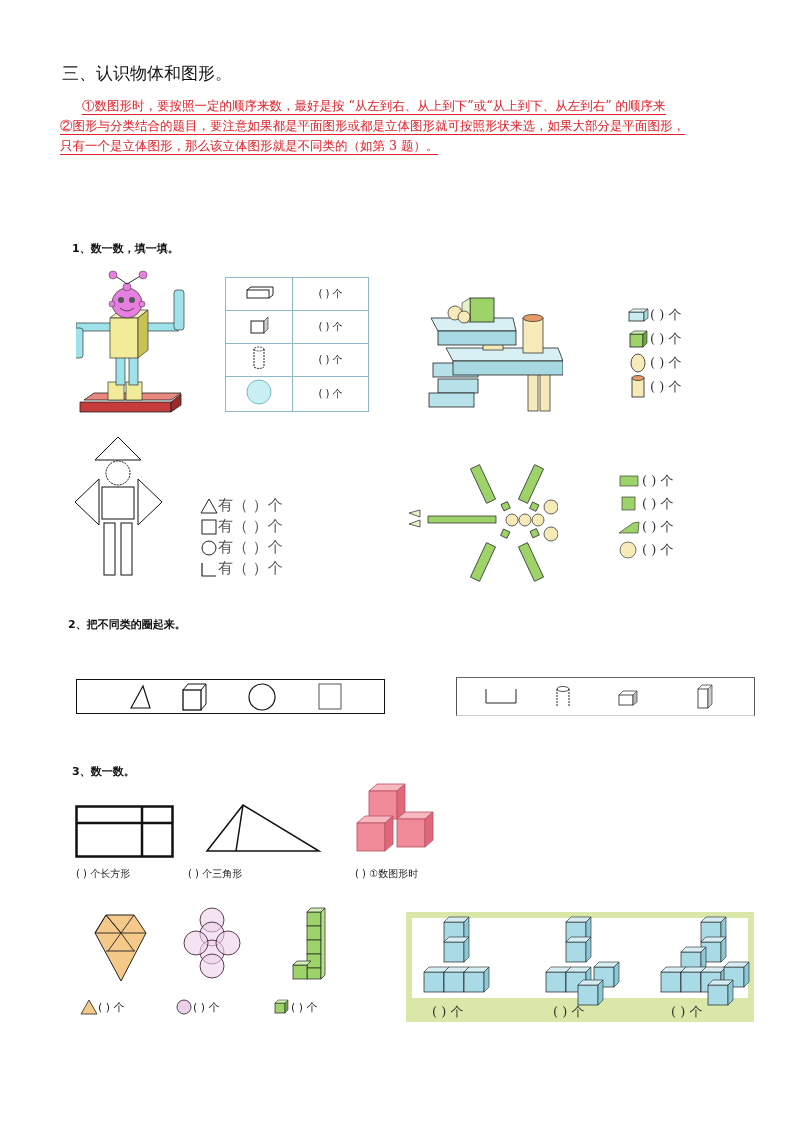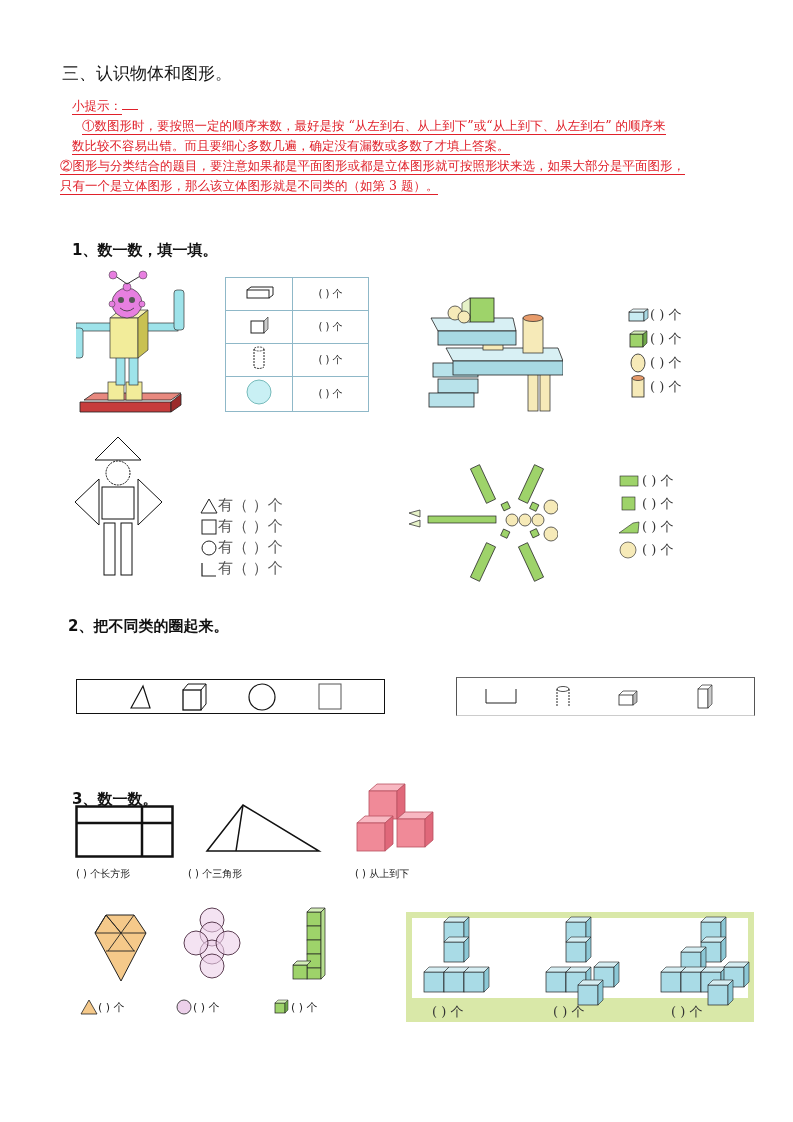--- a/index.html
+++ b/index.html
@@ -2,35 +2,33 @@
 <html><head>
 <meta charset="utf-8">
 <style>
   html,body{margin:0;padding:0;background:#fff;}
   body{width:793px;height:1122px;position:relative;font-family:"DejaVu Sans",sans-serif;color:#111;overflow:hidden;}
   .abs{position:absolute;}
   .title{left:62px;top:62px;font-size:17px;font-family:"DejaVu Serif",serif;}
   .tips{left:60px;top:96px;width:700px;color:#e0202a;font-family:"DejaVu Serif",serif;font-size:12.5px;line-height:20px;}
   .tips .u{border-bottom:1.5px solid #e0202a;display:inline;padding-bottom:1px;}
   .tips .line{white-space:nowrap;}
-  .qh{font-weight:bold;font-size:15px;}
+  .qh{font-weight:bold;font-size:11px;}
   .paren{font-size:13px;font-family:"DejaVu Serif",serif;color:#333;white-space:nowrap;}
   .lbl-sm{font-size:10px;color:#222;white-space:nowrap;}
   table.tbl{border-collapse:collapse;}
   table.tbl td{border:1px solid #8fb8c8;text-align:center;}
 </style>
 </head>
 <body>
 
 <div class="abs title">三、认识物体和图形。</div>
 
 <div class="abs tips">
-  <div style="margin-left:12px;"><span class="u">小提示：</span><span style="display:inline-block;width:16px;border-bottom:1.5px solid #e0202a;"></span></div>
   <div class="line" style="margin-left:22px;"><span class="u">①数图形时，要按照一定的顺序来数，最好是按 “从左到右、从上到下”或“从上到下、从左到右” 的顺序来</span></div>
-  <div class="line" style="margin-left:12px;"><span class="u">数比较不容易出错。而且要细心多数几遍，确定没有漏数或多数了才填上答案。</span></div>
   <div class="line" style="margin-left:0px;"><span class="u"> ②图形与分类结合的题目，要注意如果都是平面图形或都是立体图形就可按照形状来选，如果大部分是平面图形，</span></div>
   <div class="line"><span class="u">只有一个是立体图形，那么该立体图形就是不同类的（如第 3 题）。</span></div>
 </div>
 
 <div class="abs qh" style="left:72px;top:241px;">1、数一数，填一填。</div>
 
 <svg class="abs" style="left:76px;top:270px;" width="110" height="148">
   <polygon points="8,130 95,130 105,123 18,123" fill="#e8897f" stroke="#222" stroke-width="0.8"></polygon>
   <polygon points="4,132 95,132 95,142 4,142" fill="#c63c3c" stroke="#222" stroke-width="0.8"></polygon>
   <polygon points="95,132 105,124 105,135 95,142" fill="#9c2a2a" stroke="#222" stroke-width="0.8"></polygon>
@@ -259,21 +257,21 @@
         <polyline points="162,17 166,13 180,13" fill="none" stroke="#222" stroke-width="0.7"></polyline>
       </g>
     <g>
         <rect x="241" y="11" width="10" height="19" fill="none" stroke="#222" stroke-width="0.8"></rect>
         <polygon points="251,11 255,7 255,26 251,30" fill="#ccc" stroke="#222" stroke-width="0.6"></polygon>
         <polyline points="241,11 245,7 255,7" fill="none" stroke="#222" stroke-width="0.7"></polyline>
       </g>
   </svg>
 </div>
 
-<div class="abs qh" style="left:72px;top:790px;">3、数一数。</div>
+<div class="abs qh" style="left:72px;top:764px;">3、数一数。</div>
 
 <svg class="abs" style="left:75px;top:805px;" width="100" height="55">
   <rect x="1.5" y="1.5" width="96" height="50" fill="none" stroke="#111" stroke-width="2.5"></rect>
   <line x1="1.5" y1="18" x2="97" y2="18" stroke="#111" stroke-width="2.5"></line>
   <line x1="67" y1="1.5" x2="67" y2="51" stroke="#111" stroke-width="2.5"></line>
 </svg>
 <div class="abs lbl-sm" style="left:76px;top:867px;">(     ) 个长方形</div>
 
 <svg class="abs" style="left:205px;top:803px;" width="118" height="52">
   <polygon points="2,48 38,2 114,48" fill="none" stroke="#111" stroke-width="1.5"></polygon>
@@ -287,21 +285,21 @@
     <rect x="14" y="8" width="28" height="28" fill="#f08a98"></rect>
     <polygon points="42,8 50,1 50,29 42,36" fill="#e0687a"></polygon>
     <polygon points="42,36 50,29 78,29 70,36" fill="#f8b8c2"></polygon>
     <rect x="42" y="36" width="28" height="28" fill="#f08a98"></rect>
     <polygon points="70,36 78,29 78,57 70,64" fill="#e0687a"></polygon>
     <polygon points="2,40 10,33 38,33 30,40" fill="#f8b8c2"></polygon>
     <rect x="2" y="40" width="28" height="28" fill="#f08a98"></rect>
     <polygon points="30,40 38,33 38,61 30,68" fill="#e0687a"></polygon>
   </g>
 </svg>
-<div class="abs lbl-sm" style="left:355px;top:867px;">(     ) 从上到下</div>
+<div class="abs lbl-sm" style="left:355px;top:867px;">(     ) ①数图形时</div>
 
 <svg class="abs" style="left:93px;top:913px;" width="56" height="70">
   <polygon points="13,2 41,2 53,20 28,68 2,20" fill="#f5c98a" stroke="#222" stroke-width="1"></polygon>
   <g stroke="#222" stroke-width="0.9" fill="none">
     <line x1="2" y1="20" x2="53" y2="20"></line>
       <line x1="13" y1="2" x2="28" y2="20"></line>
       <line x1="41" y1="2" x2="28" y2="20"></line>
     <line x1="13" y1="2" x2="2" y2="20"></line>
       <line x1="13" y1="38" x2="42" y2="38"></line>
       <line x1="28" y1="20" x2="15" y2="38"></line>

